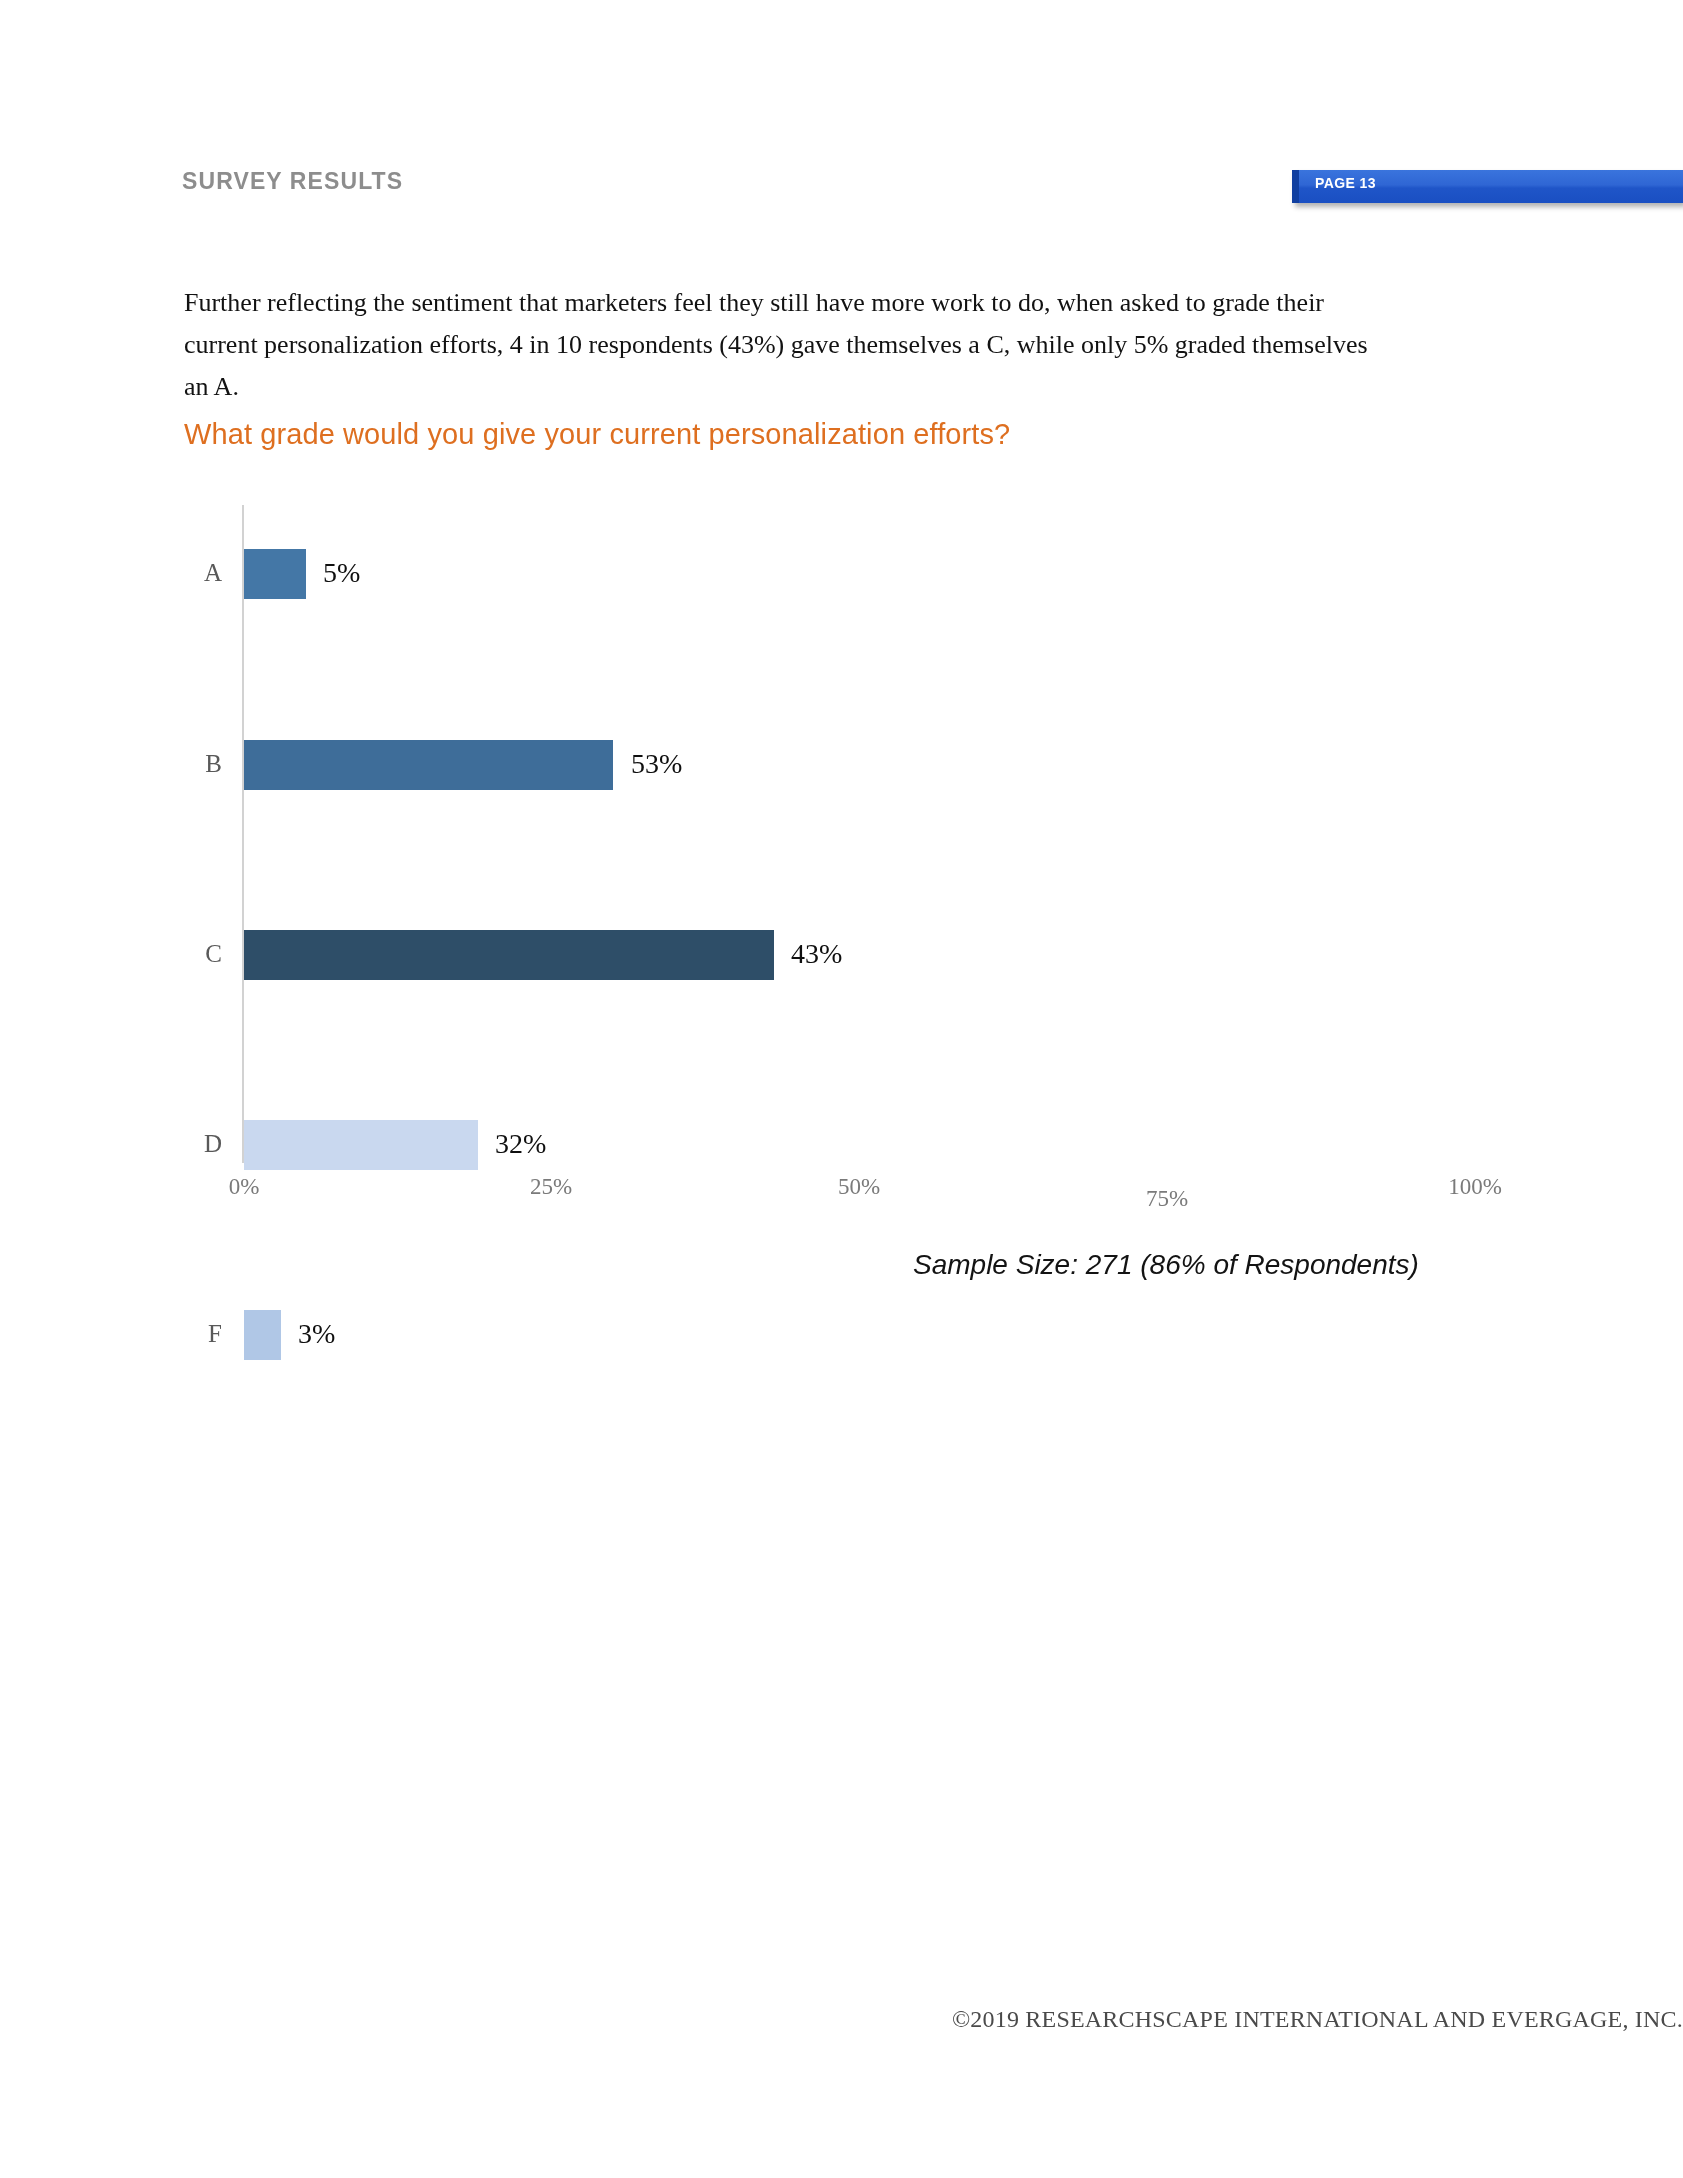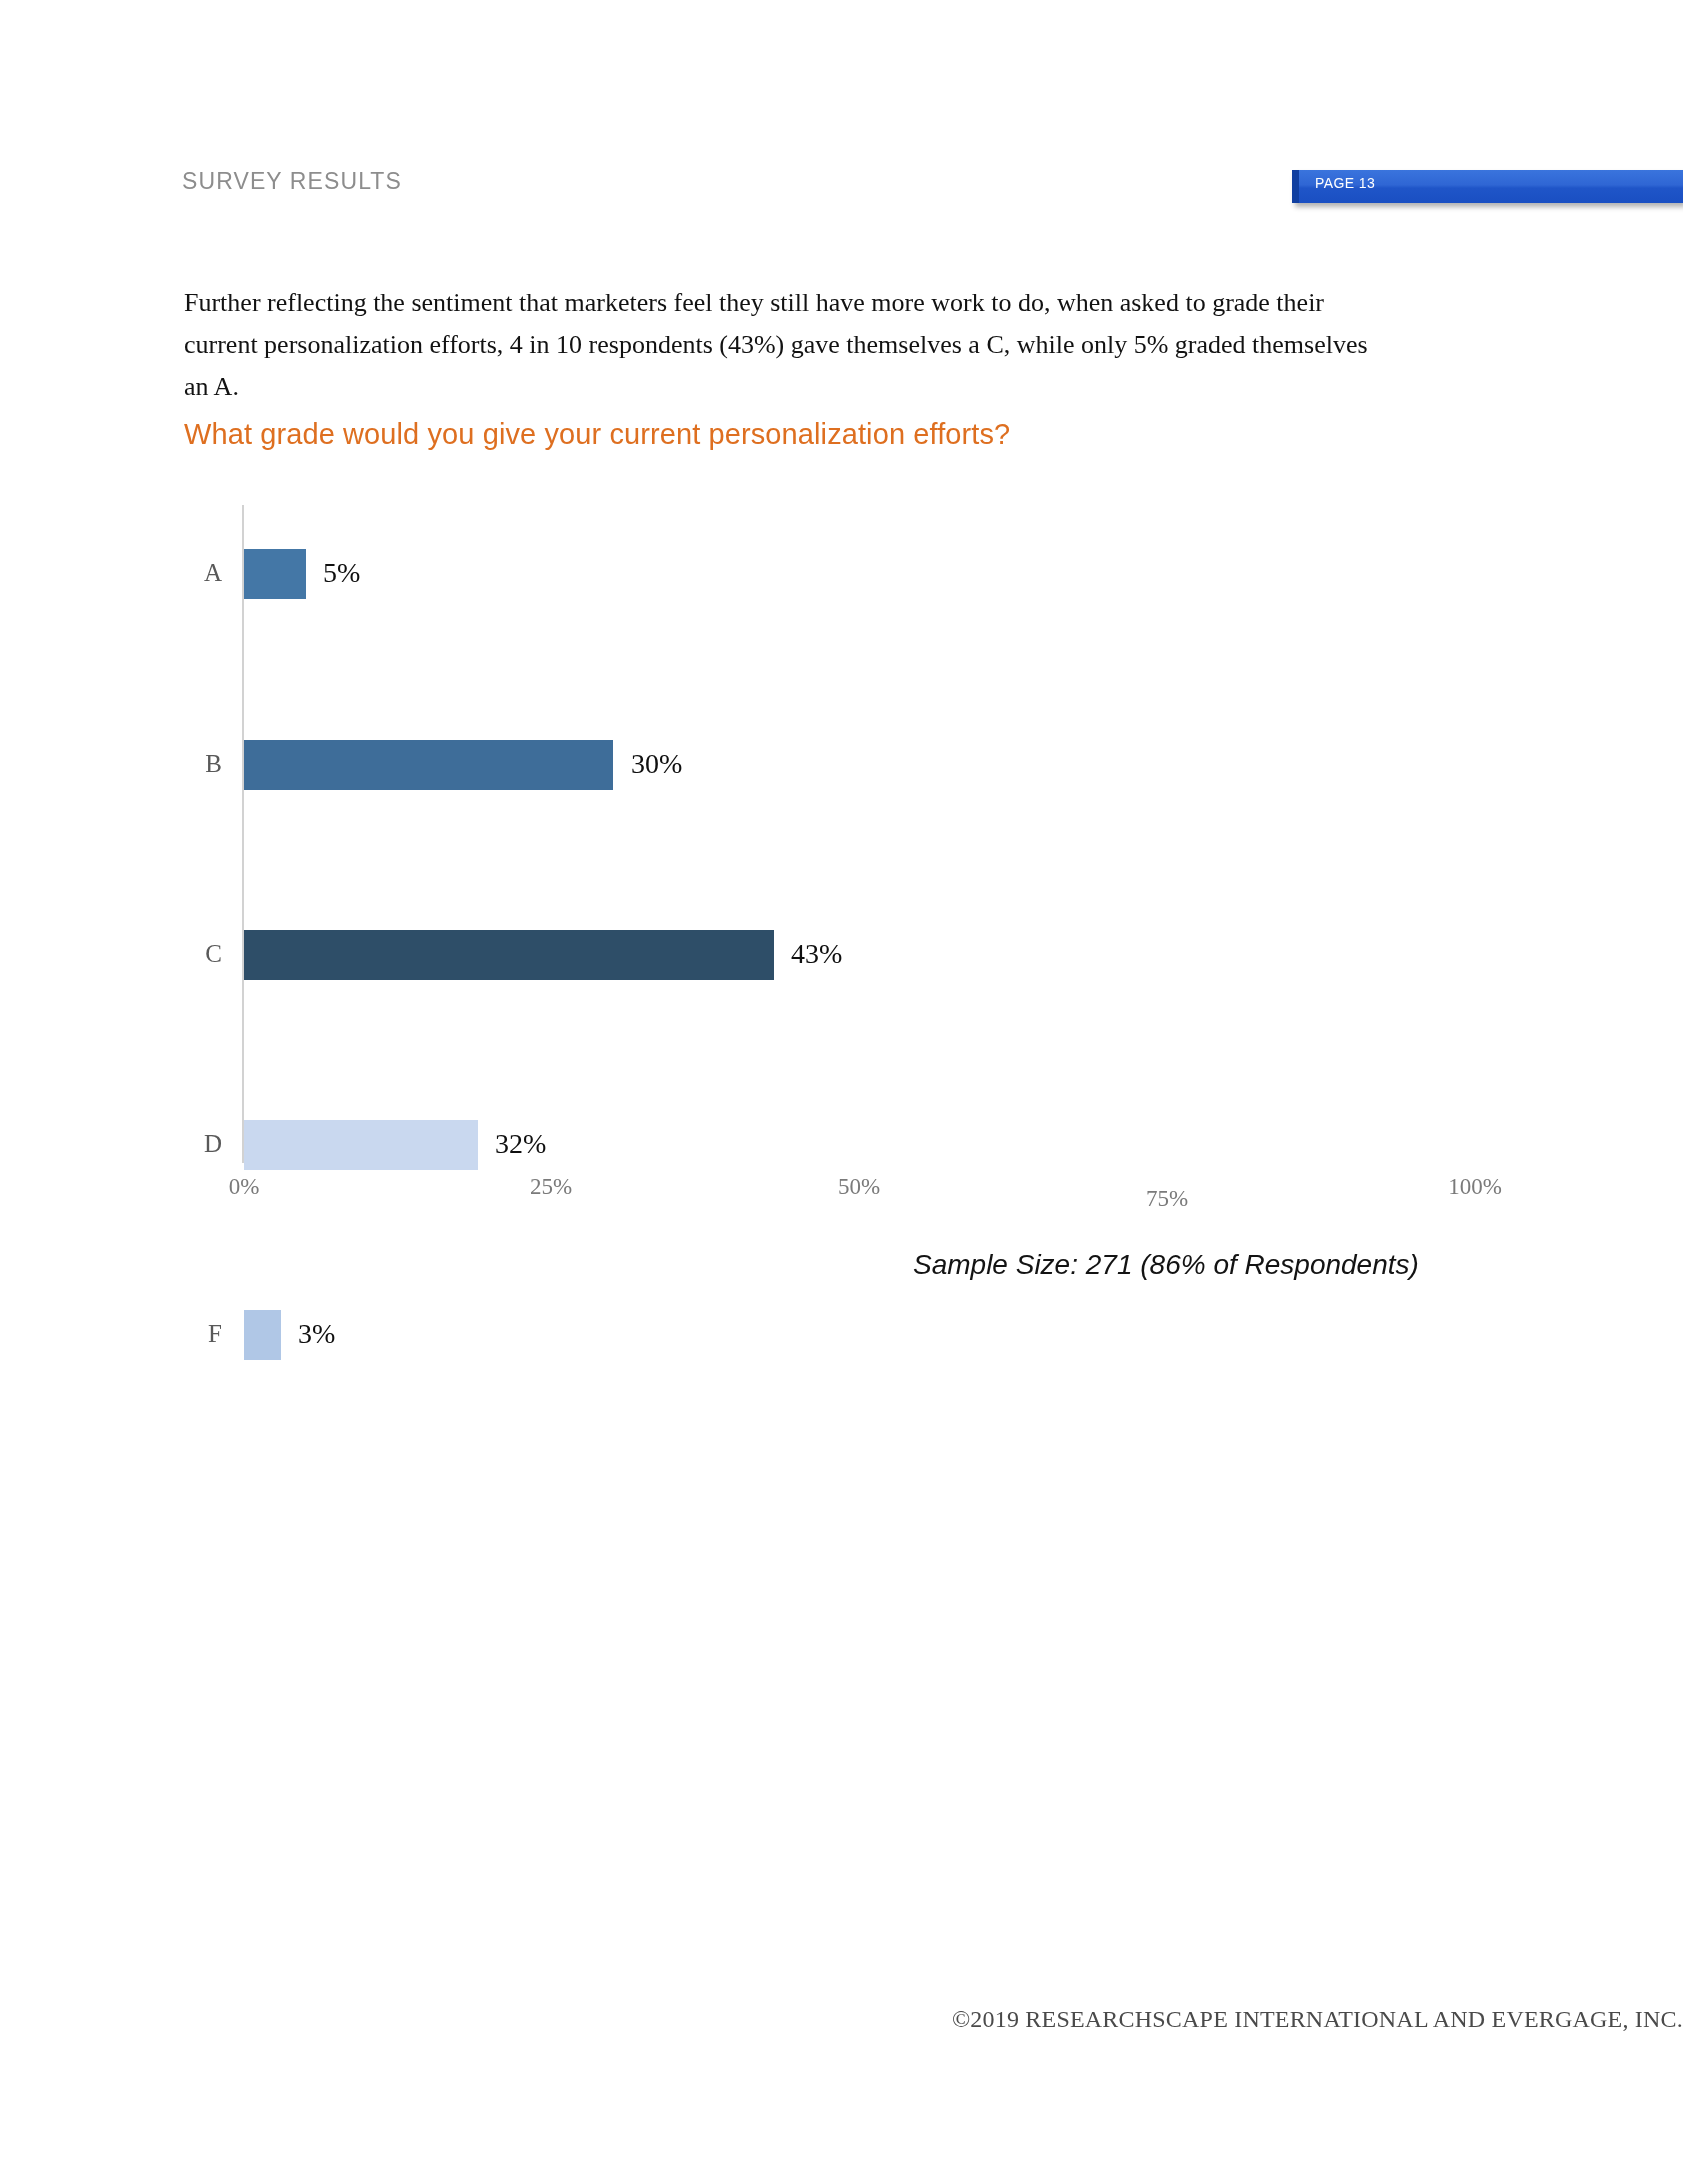--- a/index.html
+++ b/index.html
@@ -15,20 +15,21 @@
     overflow: hidden;
   }
 
   
   .page-header {
     position: absolute;
     top: 166px;
     left: 0;
     width: 1683px;
     height: 46px;
+    font-weight: bold;
   }
   .header-label {
     position: absolute;
     left: 182px;
     top: 2px;
     font-family: "Liberation Sans", sans-serif;
     font-size: 23px;
     letter-spacing: 1.1px;
     color: #8d8d8d;
     white-space: nowrap;
@@ -191,21 +192,21 @@
   <div class="chart-axis-line"></div>
   <div class="chart-plot" id="chart-plot">
       <div class="bar-row" style="top: 54px;">
         <div class="bar-cat-label">A</div>
         <div class="bar-rect" style="width: 62px; background: rgb(68, 119, 166);"></div>
         <div class="bar-value-label" style="left: 323px;">5%</div>
       </div>
       <div class="bar-row" style="top: 245px;">
         <div class="bar-cat-label">B</div>
         <div class="bar-rect" style="width: 369px; background: rgb(62, 109, 153);"></div>
-        <div class="bar-value-label" style="left: 631px;">30%</div>
+        <div class="bar-value-label" style="left: 631px;">53%</div>
       </div>
       <div class="bar-row" style="top: 435px;">
         <div class="bar-cat-label">C</div>
         <div class="bar-rect" style="width: 530px; background: rgb(46, 78, 104);"></div>
         <div class="bar-value-label" style="left: 791px;">43%</div>
       </div>
       <div class="bar-row" style="top: 625px;">
         <div class="bar-cat-label">D</div>
         <div class="bar-rect" style="width: 234px; background: rgb(201, 216, 239);"></div>
         <div class="bar-value-label" style="left: 495px;">32%</div>

